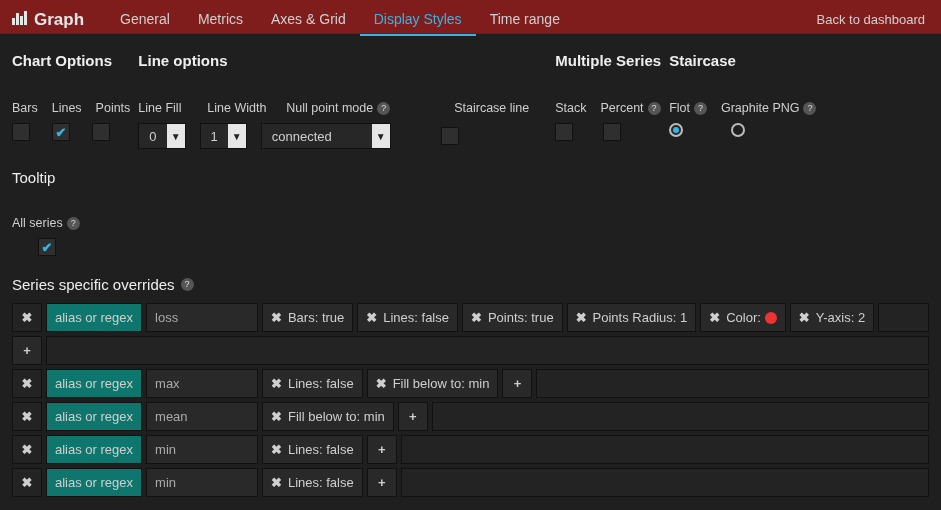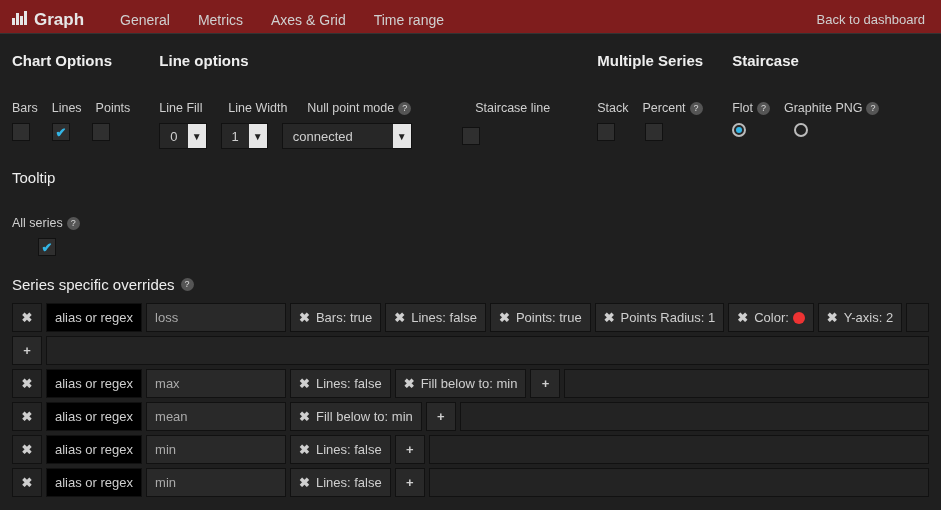--- a/index.html
+++ b/index.html
@@ -29,21 +29,21 @@
     cursor: pointer;
     font-size: 14px;
   }
   .tab.active {
     color: #33b5e5;
     border-bottom: 2px solid #33b5e5;
   }
   .spacer { flex: 1; }
   .back-link { color: #d0d0d0; font-size: 13px; padding: 7px 4px; cursor: pointer; }
   .panel { padding: 18px 12px 8px 12px; }
-  .row1 { display: flex; gap: 29px; }
+  .row1 { display: flex; gap: 8px; }
   .group h5 {
     color: #eee; font-size: 15px; font-weight: bold; margin-bottom: 12px;
   }
   .labels-row { display: flex; gap: 14px; font-size: 12.5px; color: #cfcfcf; margin-bottom: 8px; align-items: center; }
   .labels-row .lbl { display: flex; align-items: center; gap: 4px; margin-top: 20px; }
   .controls-row { display: flex; gap: 14px; align-items: center; }
   .chk {
     width: 18px; height: 18px;
     background: #2f2f2f;
     border: 1px solid #111;
@@ -87,22 +87,22 @@
   .cell {
     background:#292929;border:1px solid #111;
     display:flex;align-items:center;padding:6px 8px;color:#cfcfcf;
     font-size:13px;
   }
   .cell.dark { background:#232323; }
   .cell.btn { cursor:pointer;justify-content:center;width:30px;font-weight:bold;}
   .cell.input input {
     background:transparent;border:none;color:#aaa;font-size:13px;outline:none;width:100%;
   }
-  .cell.input { width:140px;justify-content:flex-end; }
-  .cell.label { background:#000000; }
+  .cell.input { width:112px;justify-content:flex-end; }
+  .cell.label { background:#0f766e; }
   .cell .x { color:#cfcfcf;margin-right:6px;cursor:pointer;font-weight:bold;}
   .cell.rest { flex:1; background:#232323; }
   .color-dot{width:12px;height:12px;border-radius:50%;background:#e33;display:inline-block;margin-left:4px;}
   .bars-icon{display:inline-flex;gap:1px;align-items:flex-end;}
   .bars-icon span{width:3px;background:#e6e6e6;display:inline-block;}
 </style>
 </head>
 <body>
 
 <div class="top-tabs">
@@ -114,20 +114,21 @@
           <span style="height:9px"></span>
           <span style="height:14px"></span>
         </span>
     </span>
     <span class="title">Graph</span>
   </div>
   <div id="tabs-container" style="display: flex;">
       <div class="tab">General</div>
       <div class="tab">Metrics</div>
       <div class="tab">Axes &amp; Grid</div>
+      <div class="tab active">Display Styles</div>
       <div class="tab">Time range</div>
     </div>
   <div class="spacer"></div>
   <div class="back-link">Back to dashboard</div>
 </div>
 
 <div class="panel">
   <div class="row1">
 
     <div class="group">

